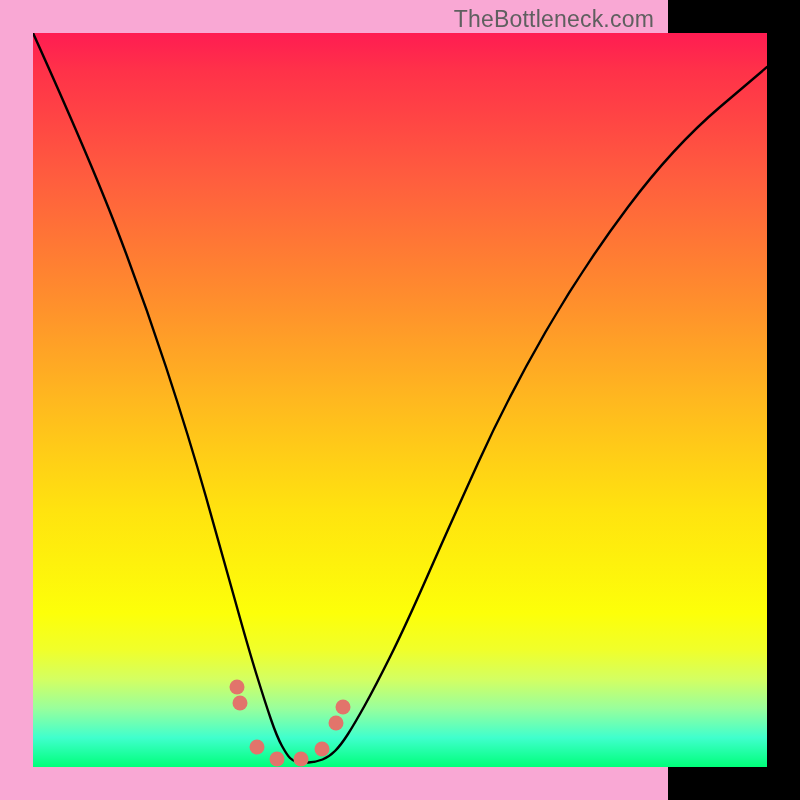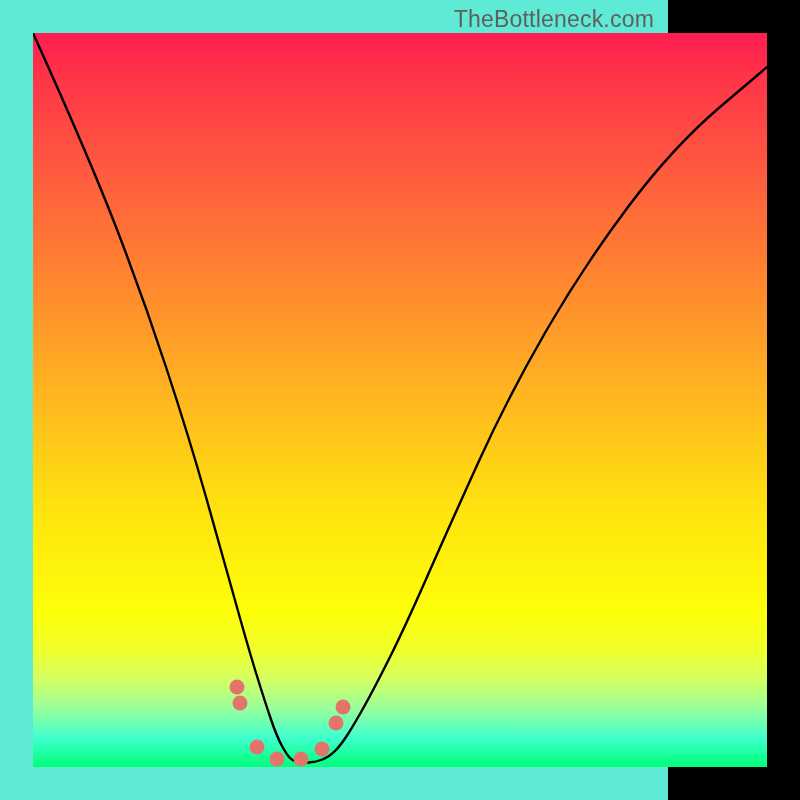--- a/index.html
+++ b/index.html
@@ -10,21 +10,21 @@
     background: #000;
     overflow: hidden;
     font-family: Arial, Helvetica, sans-serif;
   }
   .frame {
     position: absolute;
     left: 0;
     top: 0;
     width: 668px;
     height: 800px;
-    background: #5eead4;
+    background: #f9a8d4;
   }
   .plot-area {
     position: absolute;
     left: 33px;
     top: 33px;
     width: 734px;
     height: 734px;
     overflow: hidden;
   }
   .gradient {

